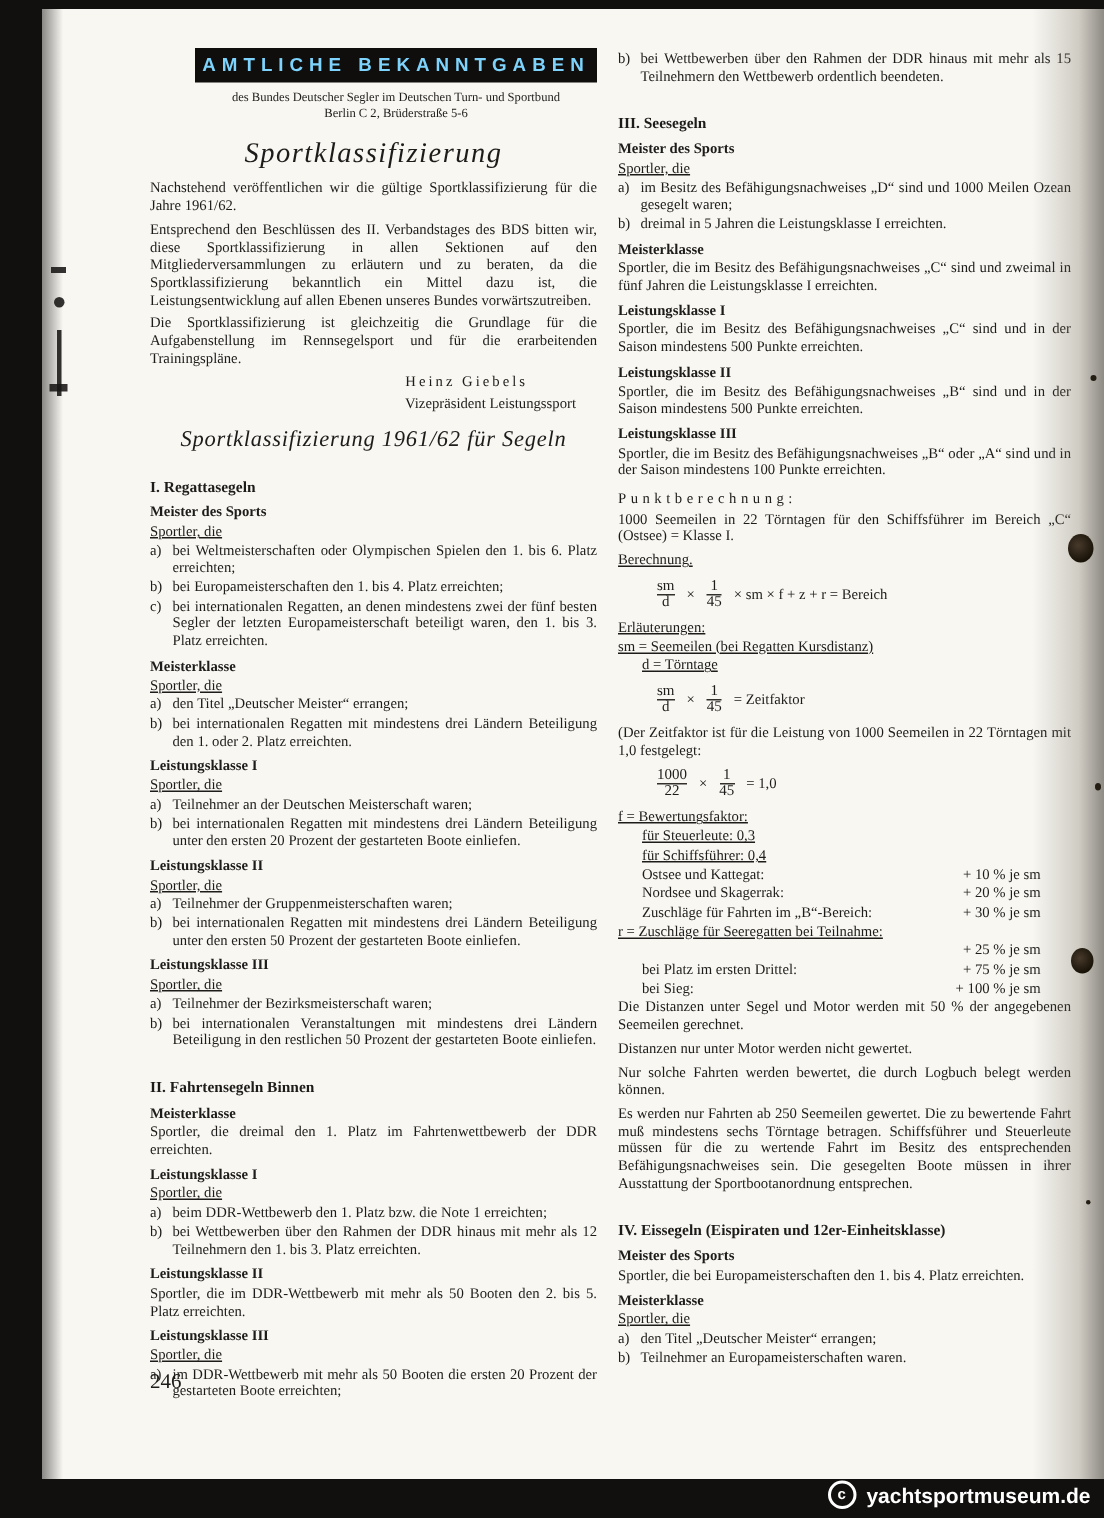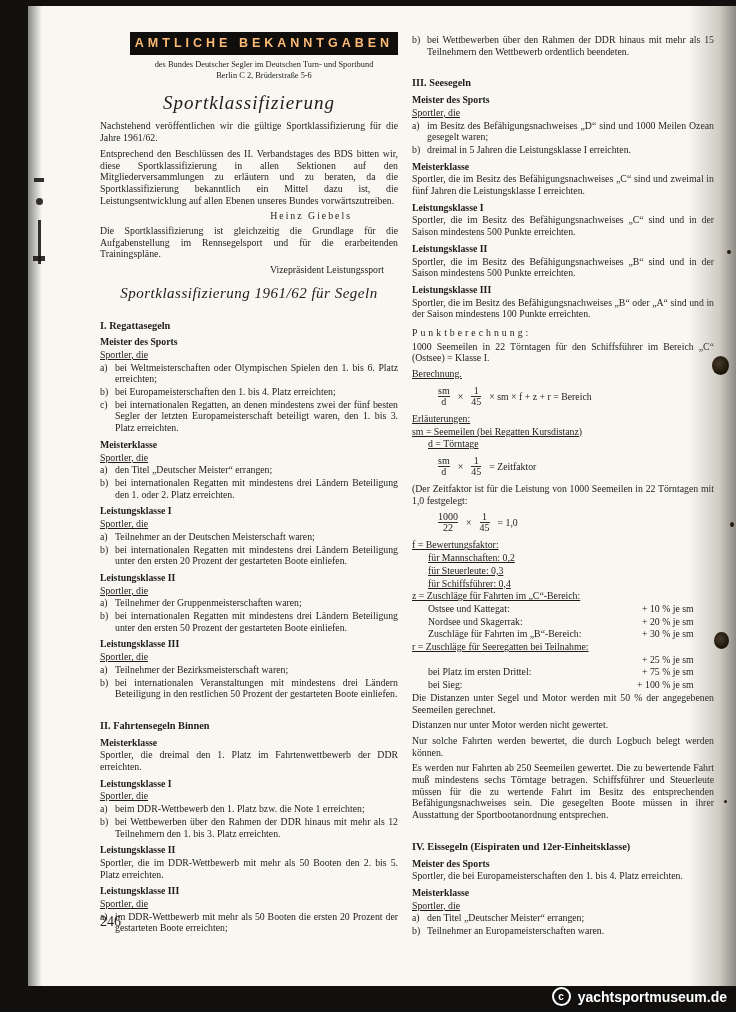--- a/index.html
+++ b/index.html
@@ -7,21 +7,21 @@
           font-family:"Liberation Serif", serif;color:#1d1c1a;}
   .page{position:absolute;left:28px;top:6px;width:708px;height:980px;background:#f8f7f2;}
   .page::before{content:'';position:absolute;left:0;top:0;width:14px;height:100%;
           background:linear-gradient(to right, rgba(0,0,0,0.45), rgba(0,0,0,0));pointer-events:none;}
   .page::after{content:'';position:absolute;right:0;top:0;width:48px;height:100%;
           background:linear-gradient(to right, rgba(115,105,90,0) 0%, rgba(115,105,90,0.30) 65%, rgba(55,50,42,0.55) 100%);pointer-events:none;}
   .col{position:absolute;top:26px;font-size:9.8px;line-height:11.7px;}
   .col-left{left:72px;width:298px;}
   .col-right{left:384px;width:302px;top:28px;}
   .blk{margin:0 0 3px 0;}
-  .hbox{background:#0f0e0d;color:#fdba74;font-family:"Liberation Sans",sans-serif;font-weight:bold;
+  .hbox{background:#0f0e0d;color:#7dd3fc;font-family:"Liberation Sans",sans-serif;font-weight:bold;
         font-size:12.5px;letter-spacing:4px;text-align:center;padding:6px 2px 5px;margin:0 0 5px 30px;}
   .hsub{margin:0 0 1px 30px;text-align:center;font-size:8.4px;line-height:10px;}
   .script1{font-style:italic;text-align:center;font-size:19px;letter-spacing:1px;margin:16px 0 12px;}
   .script2{font-style:italic;text-align:center;font-size:15px;letter-spacing:0.5px;margin:12px 0 8px;}
   .sec{font-weight:bold;font-size:10.3px;margin:20px 0 3px;}
   .sub{font-weight:bold;margin:5px 0 1px;}
   .p{text-align:justify;margin-bottom:4px;}
   .lead{margin-bottom:1px;text-decoration:underline;}
   .item{position:relative;padding-left:15px;text-align:justify;margin-bottom:1px;}
   .item-label{position:absolute;left:0;top:0;}
@@ -61,22 +61,22 @@
     <span class="mark mark2"></span>
     <span class="mark mark3"></span>
     <span class="mark mark4"></span>
     <div class="col col-left" id="col-left">
         <div class="blk hbox">AMTLICHE BEKANNTGABEN</div>
         <div class="blk hsub">des Bundes Deutscher Segler im Deutschen Turn- und Sportbund</div>
         <div class="blk hsub">Berlin C 2, Brüderstraße 5-6</div>
         <div class="blk script1">Sportklassifizierung</div>
         <div class="blk p">Nachstehend veröffentlichen wir die gültige Sportklassifizierung für die Jahre 1961/62.</div>
         <div class="blk p">Entsprechend den Beschlüssen des II. Verbandstages des BDS bitten wir, diese Sportklassifizierung in allen Sektionen auf den Mitgliederversammlungen zu erläutern und zu beraten, da die Sportklassifizierung bekanntlich ein Mittel dazu ist, die Leistungsentwicklung auf allen Ebenen unseres Bundes vorwärtszutreiben.</div>
+        <div class="blk p">Die Sportklassifizierung ist gleichzeitig die Grundlage für die Aufgabenstellung im Rennsegelsport und für die erarbeitenden Trainingspläne.</div>
         <div class="blk sig_name">Heinz Giebels</div>
-        <div class="blk p">Die Sportklassifizierung ist gleichzeitig die Grundlage für die Aufgabenstellung im Rennsegelsport und für die erarbeitenden Trainingspläne.</div>
         <div class="blk sig_title">Vizepräsident Leistungssport</div>
         <div class="blk script2">Sportklassifizierung 1961/62 für Segeln</div>
         <div class="blk sec">I. Regattasegeln</div>
         <div class="blk sub">Meister des Sports</div>
         <div class="blk lead">Sportler, die</div>
         <div class="blk item"><span class="item-label">a)</span><span class="item-text">bei Weltmeisterschaften oder Olympischen Spielen den 1. bis 6. Platz erreichten;</span></div>
         <div class="blk item"><span class="item-label">b)</span><span class="item-text">bei Europameisterschaften den 1. bis 4. Platz erreichten;</span></div>
         <div class="blk item"><span class="item-label">c)</span><span class="item-text">bei internationalen Regatten, an denen mindestens zwei der fünf besten Segler der letzten Europameisterschaft beteiligt waren, den 1. bis 3. Platz erreichten.</span></div>
         <div class="blk sub">Meisterklasse</div>
         <div class="blk lead">Sportler, die</div>
@@ -159,24 +159,22 @@
             <span class="den">22</span>
           </span>
           <span class="fpart">×</span>
           <span class="frac">
             <span class="num">1</span>
             <span class="den">45</span>
           </span>
           <span class="fpart">= 1,0</span>
         </div>
         <div class="blk lead">f = Bewertungsfaktor:</div>
-        <div class="blk lead ind1">für Mannschaften: 0,2</div>
         <div class="blk lead ind1">für Steuerleute: 0,3</div>
         <div class="blk lead ind1">für Schiffsführer: 0,4</div>
-        <div class="blk lead">z = Zuschläge für Fahrten im „C“-Bereich:</div>
         <div class="blk kv ind1">
           <span class="kv-label">Ostsee und Kattegat:</span>
           <span class="kv-value">+ 10 % je sm</span>
         </div>
         <div class="blk kv ind1">
           <span class="kv-label">Nordsee und Skagerrak:</span>
           <span class="kv-value">+ 20 % je sm</span>
         </div>
         <div class="blk kv ind1">
           <span class="kv-label">Zuschläge für Fahrten im „B“-Bereich:</span>

